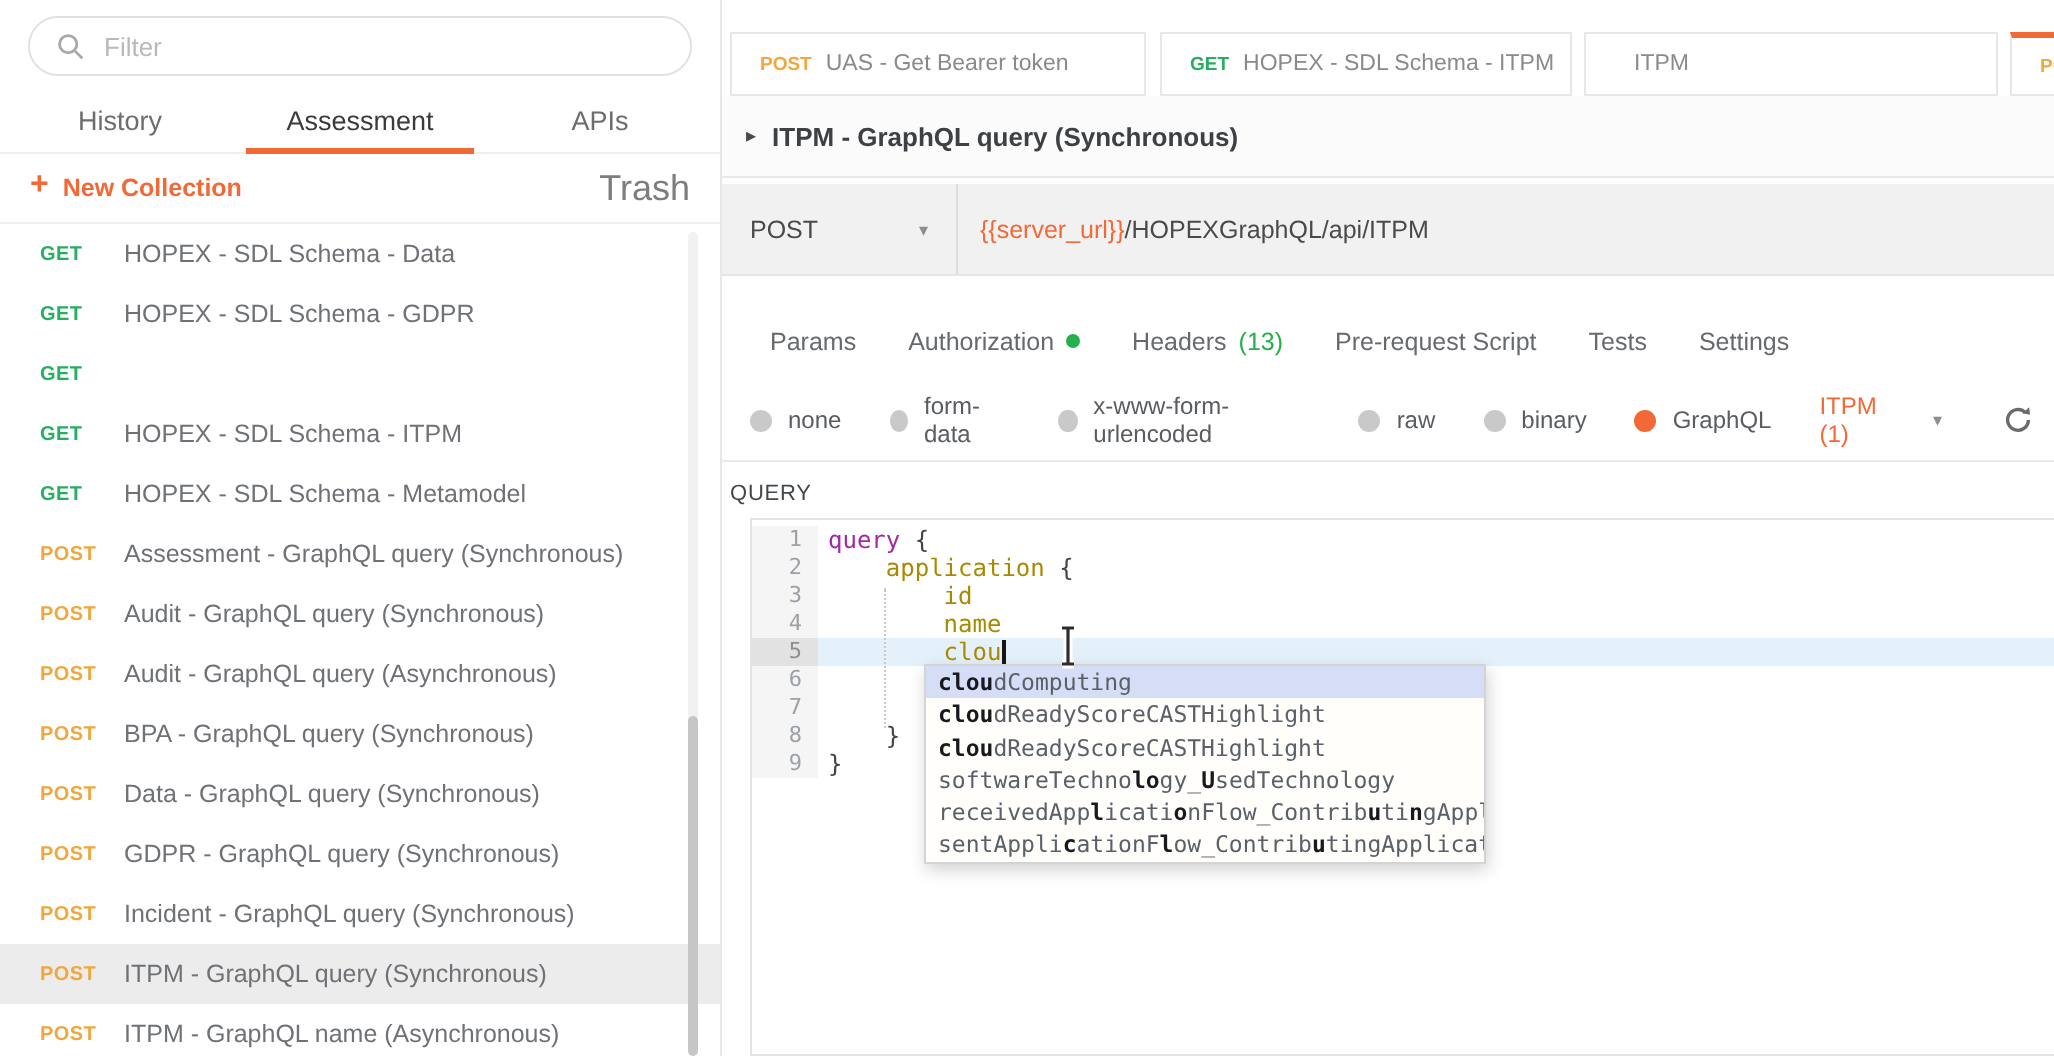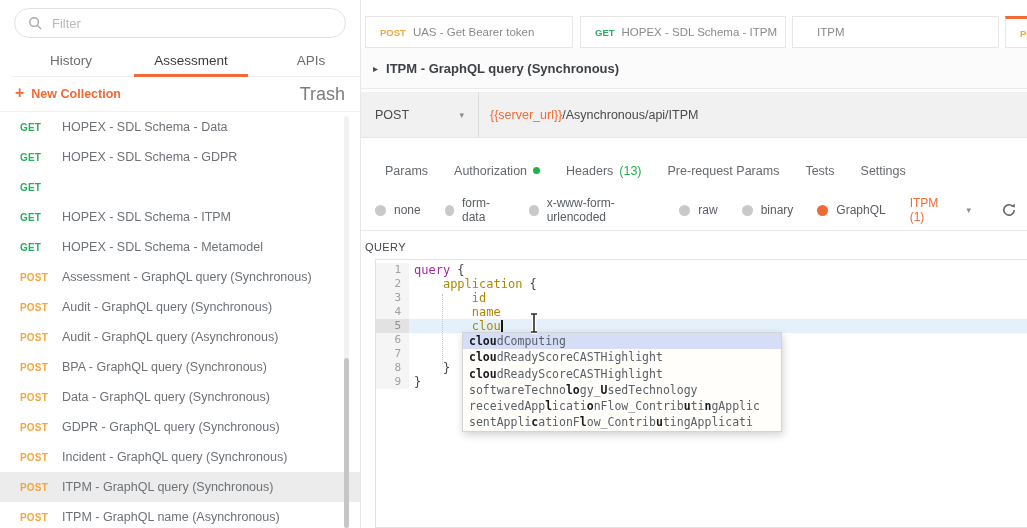--- a/index.html
+++ b/index.html
@@ -4,21 +4,21 @@
 <style>
   * { margin:0; padding:0; box-sizing:border-box; }
   html,body { width:1027px; height:528px; }
   body { font-family:"Liberation Sans", sans-serif; background:#fff; position:relative; overflow:hidden; color:#555; }
 
   
   .sidebar { position:absolute; left:0; top:0; width:361px; height:528px; background:#fff; border-right:1px solid #e7e7e7; }
   .filter-box { position:absolute; left:14px; top:8px; width:332px; height:30px; border:1px solid #e2e2e2; border-radius:16px; display:flex; align-items:center; padding:0 10px 0 13px; gap:9px; background:#fff; }
   .filter-box input { border:none; outline:none; flex:1; font-size:13px; color:#555; font-family:"Liberation Sans",sans-serif; background:transparent; }
   .filter-box input::placeholder { color:#b9b9b9; }
-  .side-tabs { position:absolute; left:11px; top:44px; width:100%; height:33px; display:flex; border-bottom:1px solid #efefef; }
+  .side-tabs { position:absolute; left:0; top:44px; width:100%; height:33px; display:flex; border-bottom:1px solid #efefef; }
   .side-tab { flex:1; display:flex; align-items:center; justify-content:center; font-size:13.5px; color:#6d6d6d; position:relative; cursor:default; }
   .side-tab.active { color:#3b3b3b; }
   .side-tab.active::after { content:""; position:absolute; bottom:-1px; left:3px; right:3px; height:3px; background:var(--accent-orange); }
   .side-actions { position:absolute; left:0; top:77px; width:100%; height:35px; display:flex; align-items:center; padding:0 15px; border-bottom:1px solid #efefef; }
   .new-collection { display:flex; align-items:center; gap:7px; color:var(--accent-orange); font-size:12.5px; font-weight:bold; }
   .plus-glyph { font-size:16px; font-weight:bold; line-height:1; margin-top:-2px; }
   .trash-label { margin-left:auto; color:#7d7d7d; font-size:18px; }
   .req-list { position:absolute; left:0; top:112px; width:100%; }
   .req-row { height:30px; display:flex; align-items:center; padding-left:20px; font-size:12.5px; color:#6e7277; }
   .req-row.selected { background:var(--sidebar-selected-bg); }
@@ -70,21 +70,21 @@
   .code { flex:1; white-space:pre; color:#444; padding-left:5px; }
   .code-line.current .code { background:var(--current-line-bg); }
   .code-line.current .gut { background:#e2e2e2; color:#8a8f94; }
   .seg-keyword { color:var(--code-keyword); }
   .seg-field { color:var(--code-field); }
   .caret { display:inline-block; width:0; border-left:2px solid #161616; height:12px; vertical-align:middle; margin-top:-2px; }
   .indent-guide { position:absolute; left:66px; top:34px; height:70px; border-left:1px dotted #c9c9c9; }
   .gutter-bg { position:absolute; left:1px; top:0; bottom:0; width:33px; background:#f5f5f5; border-right:1px solid #ececec; z-index:-1; }
 
   
-  .autocomplete { position:absolute; left:101px; top:332px; width:320px; background:#fffefb; border:1px solid #d4d4d4; box-shadow:1px 3px 8px rgba(0,0,0,.18); font-family:"DejaVu Sans Mono", monospace; font-size:11.5px; z-index:5; }
+  .autocomplete { position:absolute; left:101px; top:332px; width:281px; background:#fffefb; border:1px solid #d4d4d4; box-shadow:1px 3px 8px rgba(0,0,0,.18); font-family:"DejaVu Sans Mono", monospace; font-size:11.5px; z-index:5; }
   .ac-item { height:16.3px; line-height:16.3px; padding:0 6px; color:#5a6068; white-space:nowrap; overflow:hidden; }
   .ac-item.selected { background:var(--autocomplete-selected-bg); }
   .ac-item b { color:#17191c; font-weight:bold; }
 
   .mouse-cursor { position:absolute; left:166px; top:311px; z-index:9; }
 </style>
 </head>
 <body>
 
 <div class="sidebar">
@@ -190,38 +190,38 @@
     <span class="collapse-arrow">▸</span>
     <span class="req-title">ITPM - GraphQL query (Synchronous)</span>
   </div>
 
   <div class="urlbar">
     <div class="method-box">
       <span>POST</span>
       <span class="chev">▾</span>
     </div>
     <div class="url-text">
-      <span class="url-var">{{server_url}}</span><span>/Asynchronous/api/ITPM</span>
+      <span class="url-var">{{server_url}}</span><span>/HOPEXGraphQL/api/ITPM</span>
     </div>
   </div>
 
   <div class="reqtabs" id="reqtabs">
       <div class="rtab">
         <span>Params</span>
       </div>
       <div class="rtab">
         <span>Authorization</span>
         <span class="gdot"></span>
       </div>
       <div class="rtab">
         <span>Headers</span>
         <span class="count">(13)</span>
       </div>
       <div class="rtab">
-        <span>Pre-request Params</span>
+        <span>Pre-request Script</span>
       </div>
       <div class="rtab">
         <span>Tests</span>
       </div>
       <div class="rtab">
         <span>Settings</span>
       </div>
     </div>
 
   <div class="bodyrow" id="bodyrow">

